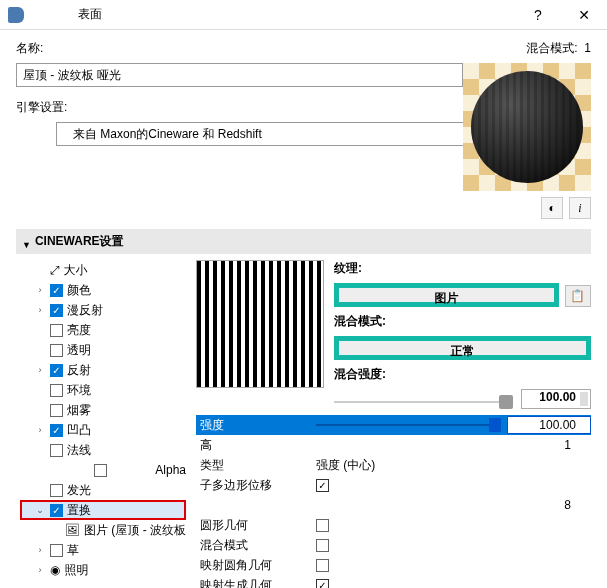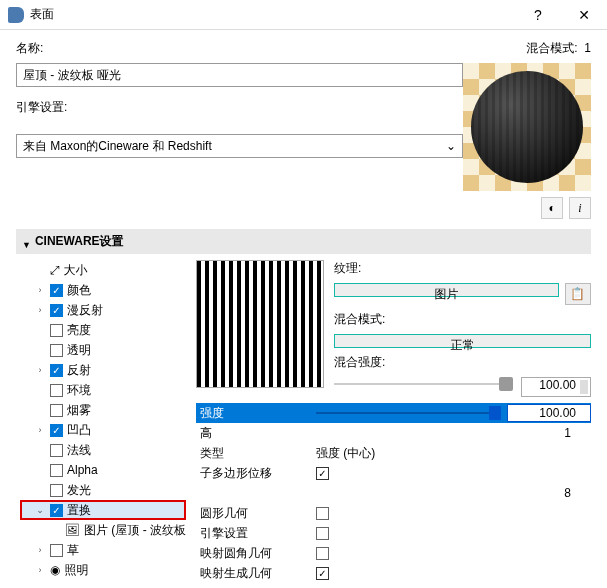--- a/index.html
+++ b/index.html
@@ -1,47 +1,47 @@
 <!DOCTYPE html>
 <html><head>
 <meta charset="utf-8">
 <style>
 * { box-sizing: border-box; margin: 0; padding: 0; font-family: "Microsoft YaHei", sans-serif; font-size: 12px; }
 body { background: #fff; width: 607px; height: 588px; overflow: hidden; }
 .titlebar { height: 30px; display: flex; align-items: center; padding: 0 0 0 8px; border-bottom: 1px solid #ddd; }
 .appicon { width: 16px; height: 16px; background: #4a7ab0; border-radius: 2px 6px 6px 2px; margin-right: 6px; }
-.title { flex: 1; }
+.title { flex: 1; margin-left: 48px; }
 .winbtn { width: 46px; height: 30px; display: flex; align-items: center; justify-content: center; font-size: 14px; }
 .content { padding: 10px 16px 0 16px; }
 .row1 { display: flex; justify-content: space-between; margin-bottom: 6px; }
 .rowflex { display: flex; }
 .leftcol { flex: 1; }
 .nameinput { width: 100%; height: 24px; border: 1px solid #999; padding: 0 6px; margin-bottom: 12px; }
-.engselect { width: 100%; height: 24px; border: 1px solid #999; padding: 0 6px; background: #fff; display: flex; align-items: center; justify-content: space-between; }
+.engselect { width: 100%; height: 24px; border: 1px solid #999; padding: 0 16px; background: #fff; display: flex; align-items: center; justify-content: space-between; margin-left: 40px; }
 .preview { width: 128px; height: 128px; background: repeating-conic-gradient(#e8c888 0 25%, #f8f0d8 0 50%) 0 0/32px 32px; position: relative; }
 .ball { position: absolute; top: 8px; left: 8px; width: 112px; height: 112px; border-radius: 50%; background: radial-gradient(circle at 35% 30%, #555 0%, #222 60%, #000 100%); }
 .ballstripes { position: absolute; inset: 0; border-radius: 50%; background: repeating-linear-gradient(90deg, rgba(0,0,0,0.4) 0 3px, transparent 3px 7px); opacity: 0.5; }
 .iconrow { display: flex; justify-content: flex-end; gap: 6px; margin-top: 6px; }
 .smallbtn { width: 22px; height: 22px; border: 1px solid #ccc; background: #f5f5f5; display: flex; align-items: center; justify-content: center; }
 .panel { margin-top: 10px; }
 .panelhdr { background: #e8e8e8; padding: 4px 6px; font-weight: bold; display: flex; align-items: flex-end; }
 .panelhdr::before { content: "▼"; font-size: 9px; margin-right: 4px; }
 .panelbody { display: flex; padding-top: 6px; }
 .tree { width: 170px; padding-left: 6px; overflow: hidden; }
 .treeitem { display: flex; align-items: center; height: 20px; white-space: nowrap; }
 .chev { width: 12px; text-align: center; font-size: 9px; color: #555; }
 .chk { width: 13px; height: 13px; border: 1px solid #666; margin: 0 4px; display: flex; align-items: center; justify-content: center; font-size: 10px; }
 .checked { background: #0078d7; border-color: #0078d7; color: #fff; }
 .redbox { border: 2px solid #d00; margin-left: -2px; padding-left: 0; }
 .selitem { background: #d8e8f8; }
 .propcol { flex: 1; padding-left: 10px; }
 .stripes { width: 128px; height: 128px; background: repeating-linear-gradient(90deg, #000 0 4px, #fff 4px 8px); border: 1px solid #aaa; float: left; margin-right: 10px; }
-.proprow { display: flex; align-items: flex-start; margin-bottom: 6px; }
+.proprow { display: flex; align-items: flex-end; margin-bottom: 6px; font-weight: bold; }
 .proplabel { width: 60px; }
-.widebtn { flex: 1; height: 14px; border: 1px solid #14b8a6; background: #eee; text-align: center; line-height: 20px; }
+.widebtn { flex: 1; height: 24px; border: 5px solid #14b8a6; background: #eee; text-align: center; line-height: 20px; }
 .smico { width: 26px; height: 22px; border: 1px solid #bbb; background: #eee; margin-left: 6px; text-align: center; line-height: 20px; }
 .slider { flex: 1; height: 14px; position: relative; }
 .slider::before { content: ""; position: absolute; top: 6px; left: 0; right: 0; height: 2px; background: #ccc; }
 .thumb { position: absolute; top: 0; width: 14px; height: 14px; background: #999; border-radius: 2px; }
 .valbox { width: 70px; height: 20px; border: 1px solid #aaa; text-align: right; padding: 0 14px 0 4px; margin-left: 8px; position: relative; }
 .valbox::after { content: ""; position: absolute; right: 2px; top: 2px; width: 8px; height: 14px; background: linear-gradient(#ddd 49%, #aaa 50%, #ddd 51%); }
 .proplist { clear: both; }
 .plrow { display: flex; height: 20px; align-items: center; }
 .plrow.sel { background: #0078d7; color: #fff; }
 .plname { width: 120px; padding-left: 4px; }
@@ -65,21 +65,21 @@
 </div>
 
 <div class="content">
   <div class="row1">
     <span>名称:</span>
     <span><span>混合模式:</span>&nbsp;&nbsp;<span>1</span></span>
   </div>
   <div class="rowflex">
     <div class="leftcol">
       <input class="nameinput" value="屋顶 - 波纹板 哑光" style="">
-      <div style="margin-bottom:18px;">引擎设置:</div>
+      <div style="margin-bottom:6px;">引擎设置:</div>
       <div class="engselect">
         <span>来自 Maxon的Cineware 和 Redshift</span>
           <span>⌄</span>
       </div>
     </div>
     <div>
       <div class="preview">
         <div class="ball">
             <div class="ballstripes"></div>
           </div>
@@ -140,21 +140,21 @@
           <div class="treeitem" style="padding-left: 12px;">
             <span class="chev">›</span>
             <span class="chk checked">✓</span>
             <span>凹凸</span>
           </div>
           <div class="treeitem" style="padding-left: 12px;">
             <span class="chev"></span>
             <span class="chk "></span>
             <span>法线</span>
           </div>
-          <div class="treeitem" style="padding-left: 12px;">
+          <div class="treeitem" style="padding-left: 12px; justify-content: space-between;">
             <span class="chev"></span>
             <span class="chk "></span>
             <span>Alpha</span>
           </div>
           <div class="treeitem" style="padding-left: 12px;">
             <span class="chev"></span>
             <span class="chk "></span>
             <span>发光</span>
           </div>
           <div class="treeitem selitem redbox" style="padding-left: 12px;">
@@ -239,21 +239,21 @@
                 <span class="plnum">8</span>
               </div>
             </div>
             <div class="plrow">
               <span class="plname">圆形几何</span>
               <div class="plval">
                 <span class="plchk "></span>
               </div>
             </div>
             <div class="plrow">
-              <span class="plname">引擎设置</span>
+              <span class="plname">混合模式</span>
               <div class="plval">
                 <span class="plchk "></span>
               </div>
             </div>
             <div class="plrow">
               <span class="plname">映射圆角几何</span>
               <div class="plval">
                 <span class="plchk "></span>
               </div>
             </div>

